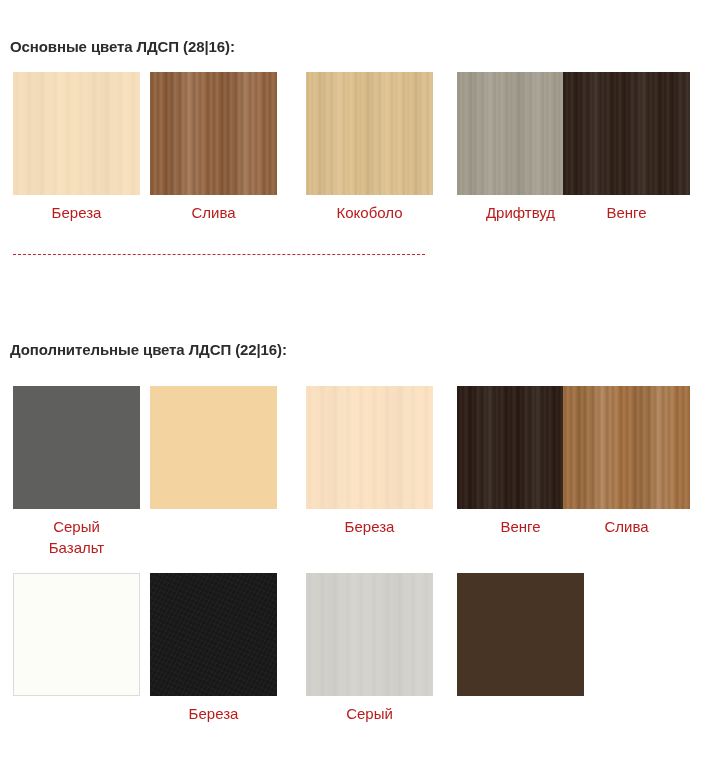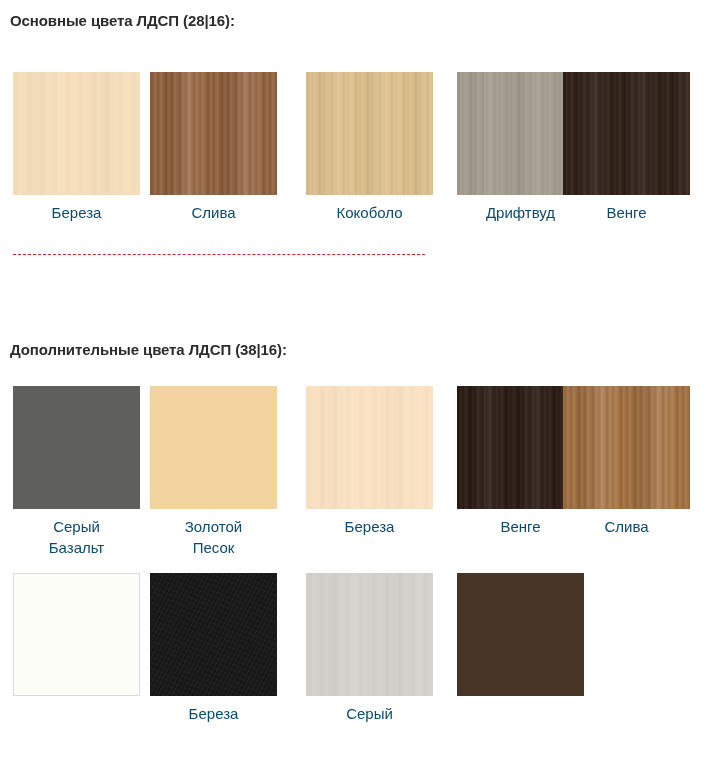--- a/index.html
+++ b/index.html
@@ -27,21 +27,21 @@
   
   .section-heading {
     position: absolute;
     left: 10px;
     font-size: 15px;
     font-weight: bold;
     color: #2c2c2c;
     letter-spacing: -0.1px;
     white-space: nowrap;
   }
-  #heading-main   { top: 0; }
+  #heading-main   { top: 26px; }
   #heading-extra  { top: 329px; }
 
   
   .divider {
     position: absolute;
     left: 13px;
     top: 254px;
     width: 412px;
     height: 0;
     border-top: 1px dashed #c9262c;
@@ -143,21 +143,21 @@
         rgba(0,0,0,0.025) 3px,
         rgba(255,255,255,0.00) 5px);
   }
   .grain.flat { background-image: none; }
 
   .caption {
     margin-top: 7px;
     text-align: center;
     font-size: 15px;
     line-height: 21px;
-    color: #0c4a6e;
+    color: #b91c1c;
     white-space: pre-line;
   }
 </style>
 </head>
 <body>
 
 <div class="page">
 
   <h2 class="section-heading" id="heading-main">Основные цвета ЛДСП (28|16):</h2>
 
@@ -189,36 +189,34 @@
       <div class="cell" data-col="4">
         <div class="swatch" style="background: rgb(46, 31, 22);">
           <div class="grain wood"></div>
         </div>
         <div class="caption">Венге</div>
       </div>
     </div>
 
   <div class="divider" style="border-top-color: rgb(201, 38, 44);"></div>
 
-  <h2 class="section-heading" id="heading-extra">Дополнительные цвета ЛДСП (38|16):</h2>
+  <h2 class="section-heading" id="heading-extra">Дополнительные цвета ЛДСП (22|16):</h2>
 
   <div class="row" id="row-extra1">
       <div class="cell" data-col="0">
         <div class="swatch" style="background: rgb(95, 95, 94);">
           <div class="grain flat"></div>
         </div>
         <div class="caption">Серый
 Базальт</div>
       </div>
       <div class="cell" data-col="1">
         <div class="swatch" style="background: rgb(243, 211, 160);">
           <div class="grain flat"></div>
         </div>
-        <div class="caption">Золотой
-Песок</div>
       </div>
       <div class="cell" data-col="2">
         <div class="swatch" style="background: rgb(251, 226, 194);">
           <div class="grain wood-faint"></div>
         </div>
         <div class="caption">Береза</div>
       </div>
       <div class="cell" data-col="3">
         <div class="swatch" style="background: rgb(42, 27, 19);">
           <div class="grain wood"></div>

